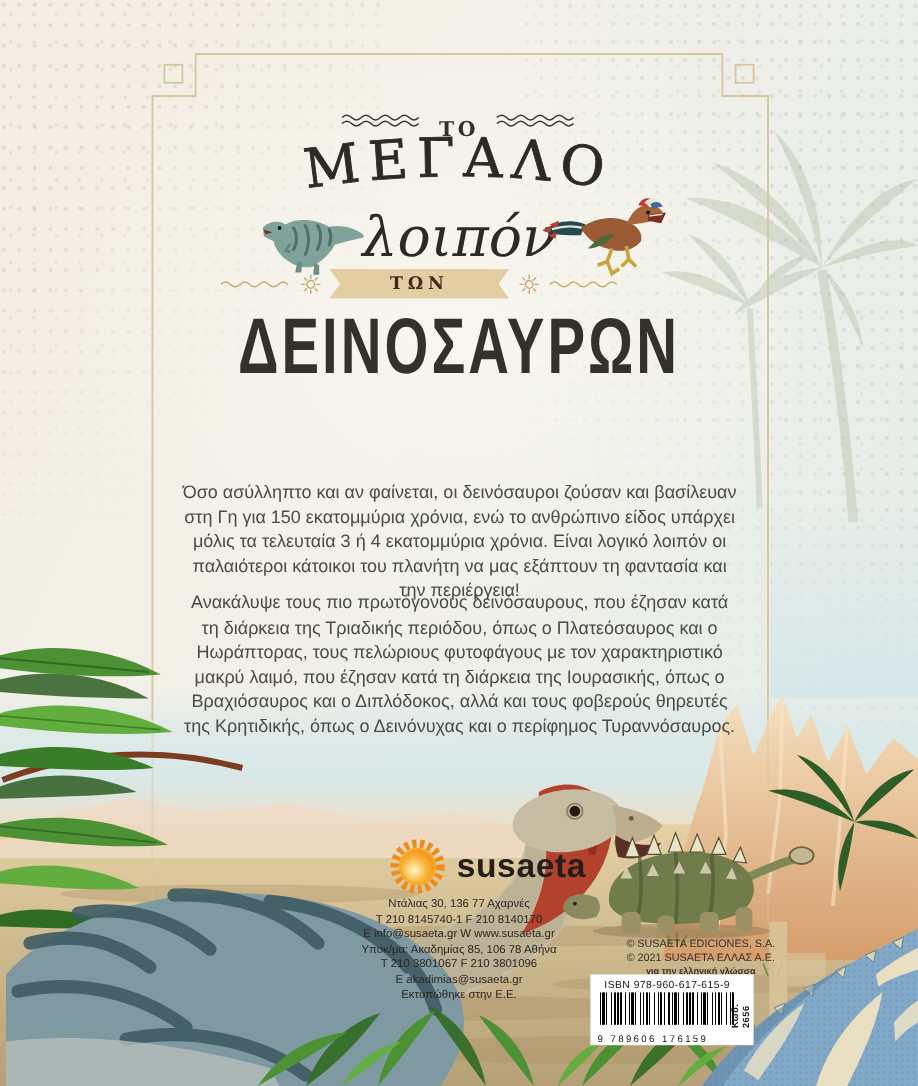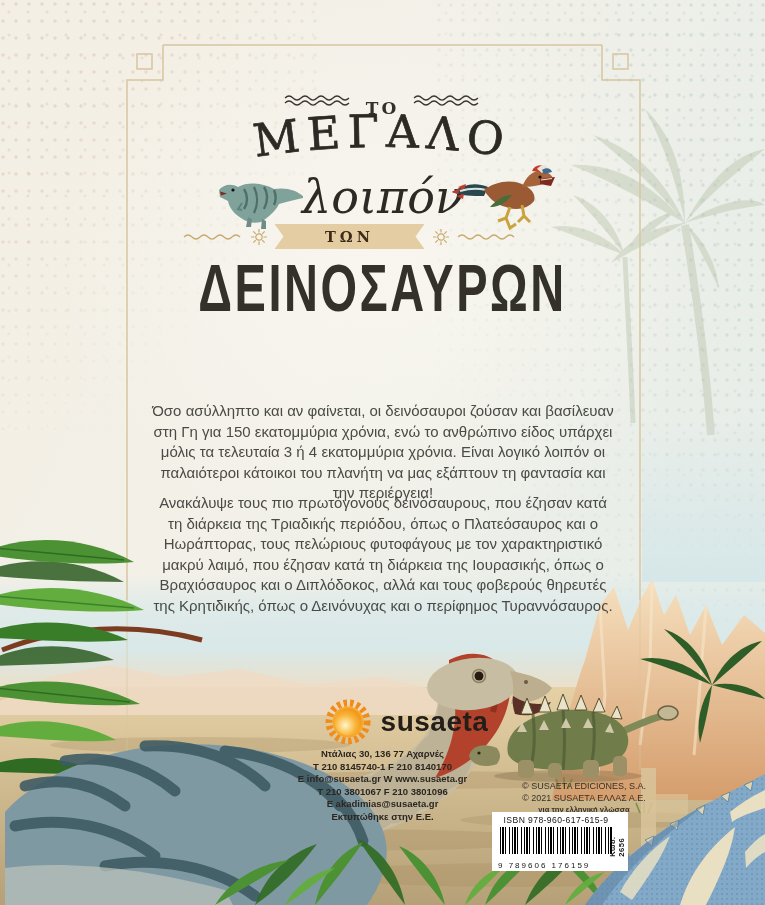--- a/index.html
+++ b/index.html
@@ -51,21 +51,21 @@
   
   .ferns-left{left:-6px;top:538px;z-index:5;}
   .parasaur{left:5px;top:626px;z-index:5;}
   .anky{left:463px;top:684px;z-index:6;}
   .ferns-bottom{left:195px;top:828px;z-index:8;}
   .bluedino{left:560px;top:752px;z-index:9;}
   
   .logo-row{left:0;top:699px;width:765px;z-index:10;display:flex;justify-content:center;align-items:center;gap:10px;padding-left:24px;}
   .logo-name{font-size:28px;font-weight:700;color:#241e18;letter-spacing:.5px;}
   .pub-lines{left:0;top:748px;width:765px;z-index:10;text-align:center;color:#2c2620;
-    font-size:9.5px;line-height:12.6px;font-weight:700;}
+    font-size:9.5px;line-height:12.6px;font-weight:400;}
   .copyright{left:488px;top:781px;width:192px;z-index:11;text-align:center;color:#35312c;}
   .copyright .c1{font-size:9px;font-weight:400;line-height:11.5px;}
   .copyright .c3{font-size:7.6px;font-weight:700;line-height:11px;}
   .barcode-box{left:492px;top:812px;width:136px;height:59px;background:#fff;z-index:12;
     box-sizing:border-box;padding:3px 14px 2px 6px;}
   .isbn-label{font-size:8.6px;color:#151515;letter-spacing:.4px;text-align:center;white-space:nowrap;font-weight:500;}
   .bars{width:112px;height:27px;margin:2px auto 0;
     background:repeating-linear-gradient(90deg,#000 0 1px,#fff 1px 2px,#000 2px 4px,#fff 4px 5px,#000 5px 6px,#fff 6px 9px,#000 9px 10px,#fff 10px 12px);}
   .bar-digits{font-size:8px;color:#151515;letter-spacing:2px;text-align:left;margin-top:7px;white-space:nowrap;}
   .kod{position:absolute;right:2px;top:50%;transform:translateY(-50%) rotate(180deg);
@@ -372,20 +372,21 @@
       <circle cx="23" cy="23" r="15.5" fill="#f9a826"></circle>
       <circle cx="23" cy="23" r="13.5" fill="url(#sung)"></circle>
     </svg>
     <span class="logo-name">susaeta</span>
   </div>
 
   <div class="abs pub-lines">
     <div>Ντάλιας 30, 136 77 Αχαρνές</div>
     <div>T 210 8145740-1 F 210 8140170</div>
     <div>E info@susaeta.gr W www.susaeta.gr</div>
+    <div>Υποκ/μα: Ακαδημίας 85, 106 78 Αθήνα</div>
     <div>T 210 3801067 F 210 3801096</div>
     <div>E akadimias@susaeta.gr</div>
     <div>Εκτυπώθηκε στην Ε.Ε.</div>
   </div>
 
   <div class="abs copyright">
     <div class="c1">© SUSAETA EDICIONES, S.A.</div>
     <div class="c1">© 2021 SUSAETA ΕΛΛΑΣ Α.Ε.</div>
     <div class="c3">για την ελληνική γλώσσα</div>
   </div>

